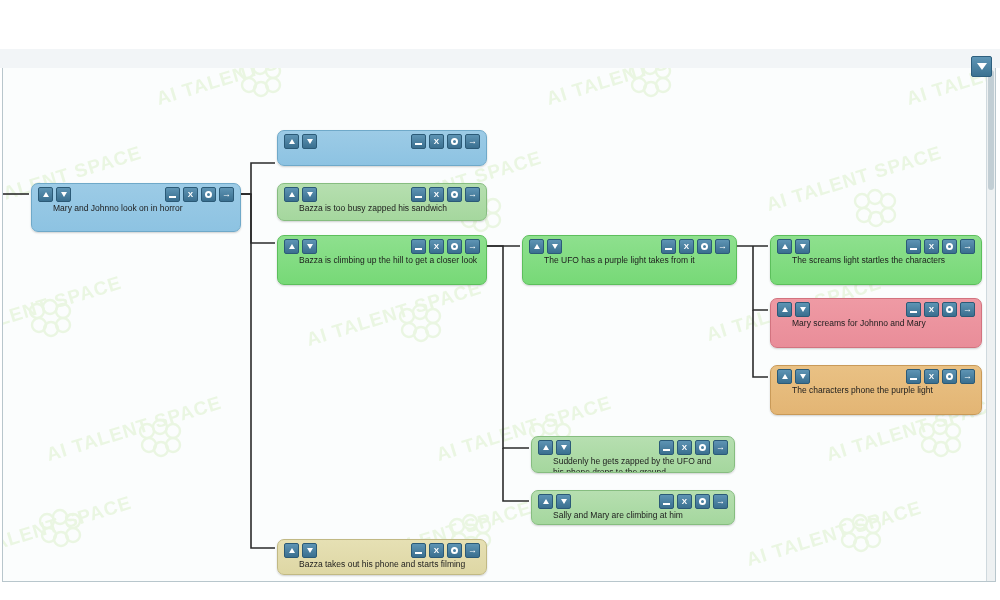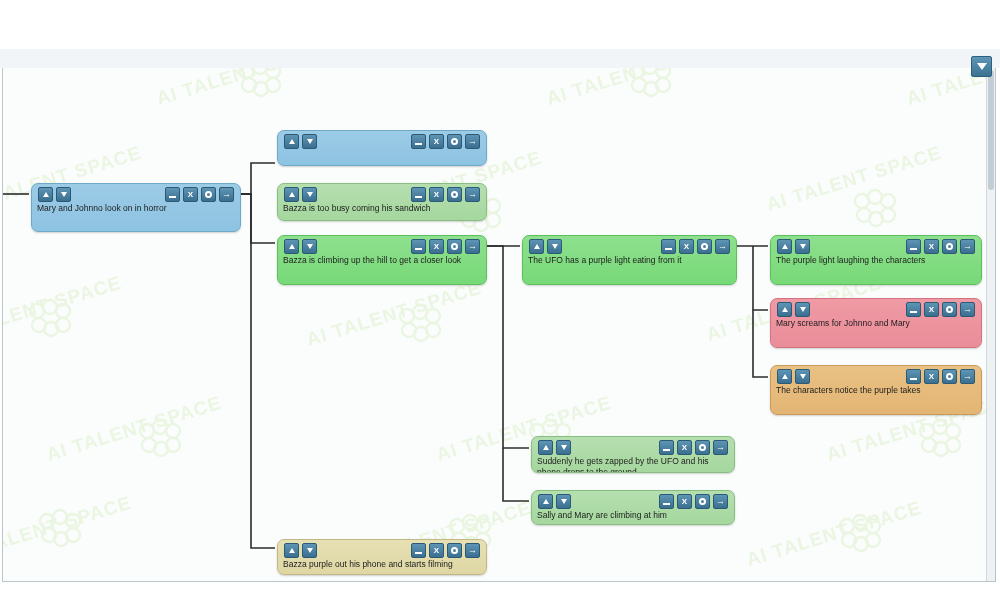--- a/index.html
+++ b/index.html
@@ -143,21 +143,21 @@
     box-shadow: 0 1px 2px rgba(0,0,0,.18);
     overflow: hidden;
   }
   .node .bar {
     position: relative;
     height: 19px;
   }
   .node .text {
     font-size: 8.5px;
     color: #1c1c1c;
-    padding: 0 5px;
+    padding: 0 21px;
     line-height: 11px;
     white-space: nowrap;
     overflow: hidden;
   }
   .node.wrap .text { white-space: normal; }
 
   .ctl-left {
     position: absolute;
     left: 6px; top: 3px;
     display: flex;
@@ -521,21 +521,21 @@
                   <span>X</span>
                 </div>
                 <div class="btn">
                   <i class="ring"></i>
                 </div>
                 <div class="btn">
                   <span class="arrow">→</span>
                 </div>
               </div>
             </div>
-            <div class="text">Bazza is too busy coming his sandwich</div>
+            <div class="text">Bazza is too busy zapped his sandwich</div>
           </div>
           <div class="node c-green" style="left: 274px; top: 167px; width: 210px; height: 50px;">
             <div class="bar">
               <div class="ctl-left">
                 <div class="btn">
                   <i class="up"></i>
                 </div>
                 <div class="btn">
                   <i class="down"></i>
                 </div>
@@ -575,21 +575,21 @@
                   <span>X</span>
                 </div>
                 <div class="btn">
                   <i class="ring"></i>
                 </div>
                 <div class="btn">
                   <span class="arrow">→</span>
                 </div>
               </div>
             </div>
-            <div class="text">The UFO has a purple light eating from it</div>
+            <div class="text">The UFO has a purple light takes from it</div>
           </div>
           <div class="node c-green" style="left: 767px; top: 167px; width: 212px; height: 50px;">
             <div class="bar">
               <div class="ctl-left">
                 <div class="btn">
                   <i class="up"></i>
                 </div>
                 <div class="btn">
                   <i class="down"></i>
                 </div>
@@ -602,21 +602,21 @@
                   <span>X</span>
                 </div>
                 <div class="btn">
                   <i class="ring"></i>
                 </div>
                 <div class="btn">
                   <span class="arrow">→</span>
                 </div>
               </div>
             </div>
-            <div class="text">The purple light laughing the characters</div>
+            <div class="text">The screams light startles the characters</div>
           </div>
           <div class="node c-pink" style="left: 767px; top: 230px; width: 212px; height: 50px;">
             <div class="bar">
               <div class="ctl-left">
                 <div class="btn">
                   <i class="up"></i>
                 </div>
                 <div class="btn">
                   <i class="down"></i>
                 </div>
@@ -656,21 +656,21 @@
                   <span>X</span>
                 </div>
                 <div class="btn">
                   <i class="ring"></i>
                 </div>
                 <div class="btn">
                   <span class="arrow">→</span>
                 </div>
               </div>
             </div>
-            <div class="text">The characters notice the purple takes</div>
+            <div class="text">The characters phone the purple light</div>
           </div>
           <div class="node c-green2 wrap" style="left: 528px; top: 368px; width: 204px; height: 37px;">
             <div class="bar">
               <div class="ctl-left">
                 <div class="btn">
                   <i class="up"></i>
                 </div>
                 <div class="btn">
                   <i class="down"></i>
                 </div>
@@ -737,21 +737,21 @@
                   <span>X</span>
                 </div>
                 <div class="btn">
                   <i class="ring"></i>
                 </div>
                 <div class="btn">
                   <span class="arrow">→</span>
                 </div>
               </div>
             </div>
-            <div class="text">Bazza purple out his phone and starts filming</div>
+            <div class="text">Bazza takes out his phone and starts filming</div>
           </div>
         </div>
 
     </div>
 
     <div class="vscroll">
       <div class="thumb"></div>
     </div>
   </div>
 

